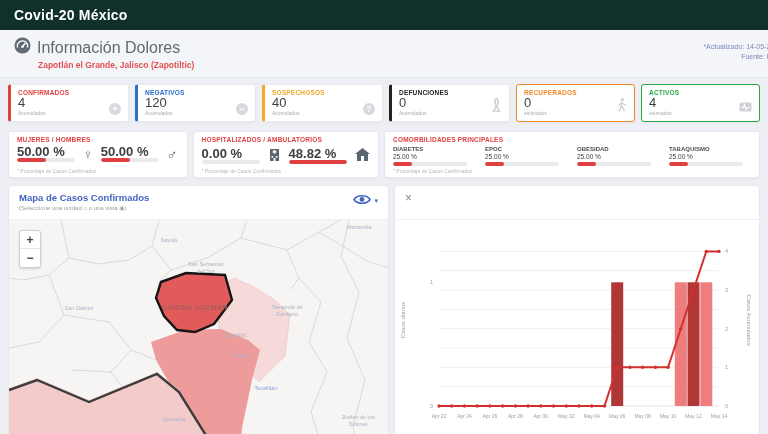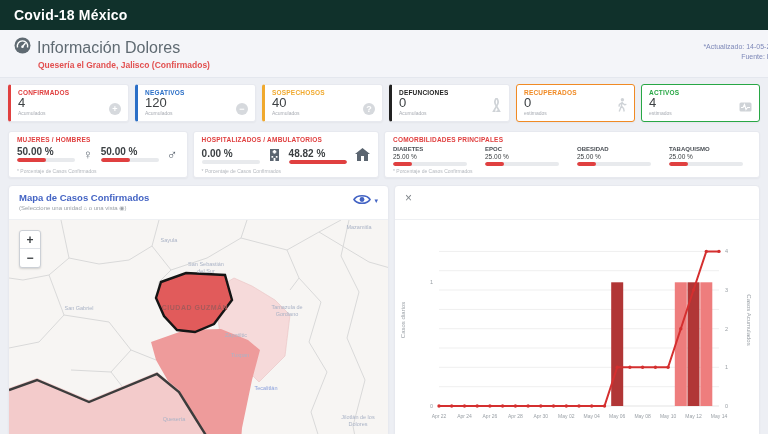--- a/index.html
+++ b/index.html
@@ -29,21 +29,21 @@
   .stat-sub { font-size:5px; color:#a8acb3; }
   .stat-icon { position:absolute; right:7px; top:13px; }
   .circ { display:inline-flex; width:12px; height:12px; border-radius:50%;
     background:#d6d9dd; color:#fff; font-size:9px; font-weight:700;
     align-items:center; justify-content:center; }
   .mid-row { display:flex; gap:5px; margin-top:9px; }
   .mcard { height:47px; padding:4px 8px; position:relative; }
   .card-title-red { font-size:6.5px; font-weight:700; color:#e04040; letter-spacing:.2px; }
   .prow { display:flex; align-items:center; gap:8px; margin-top:4px; }
   .pgroup { }
-  .pval { font-size:10px; font-weight:700; color:#3c4043; line-height:9px; }
+  .pval { font-size:13px; font-weight:700; color:#3c4043; line-height:9px; }
   .ptrack { width:58px; height:4px; background:#e8eaed; border-radius:2px; margin-top:2px; overflow:hidden; }
   .pfill { height:100%; background:#e04040; border-radius:2px; }
   .sym { font-size:13px; color:#5b6570; font-weight:700; line-height:13px; }
   .footnote { font-size:5px; color:#b4b8be; position:absolute; bottom:3px; left:8px; }
   .co-items { display:flex; gap:10px; margin-top:3px; }
   .co-col { width:82px; }
   .co-name { font-size:6px; font-weight:700; color:#4a4f55; }
   .co-pct { font-size:6.5px; color:#3c4043; margin-top:1px; }
   .co-track { width:74px; height:4px; background:#e8eaed; border-radius:2px; margin-top:2px; overflow:hidden; }
   .bottom-row { display:flex; gap:5px; margin-top:7px; align-items:stretch; }
@@ -65,37 +65,37 @@
   .zoom-btn:first-child { border-bottom:1px solid #e0e3e8; }
   .chart-body { height:218px; background:#fff; }
   svg text { font-family:"Liberation Sans", sans-serif; }
 </style>
 </head>
 <body>
 
 <div class="app">
 
   <div class="navbar">
-    <div class="nav-title">Covid-18 México</div>
+    <div class="nav-title">Covid-20 México</div>
   </div>
 
   <div class="page-header">
     <div class="ph-left">
       <div class="ph-title-row">
         <span>
           <svg width="17" height="17" viewBox="0 0 17 17">
               <circle cx="8.5" cy="8.5" r="8" fill="#5f6a72"></circle>
               <path d="M3.5,10.5 A5.2,5.2 0 1 1 13.5,10.5" fill="none" stroke="#fff" stroke-width="1.4"></path>
               <line x1="8.5" y1="9.5" x2="11.5" y2="6" stroke="#fff" stroke-width="1.4"></line>
               <circle cx="8.5" cy="9.8" r="1.3" fill="#fff"></circle>
             </svg>
         </span>
         <span class="ph-title">Información Dolores</span>
       </div>
-      <div class="ph-sub">Quesería el Grande, Jalisco (Confirmados)</div>
+      <div class="ph-sub">Zapotlán el Grande, Jalisco (Zapotiltic)</div>
     </div>
     <div class="ph-right">
       <div>*Actualizado: 14-05-2020</div>
       <div>Fuente: DGE</div>
     </div>
   </div>
 
   <div class="content">
 
     <div class="stat-row">

